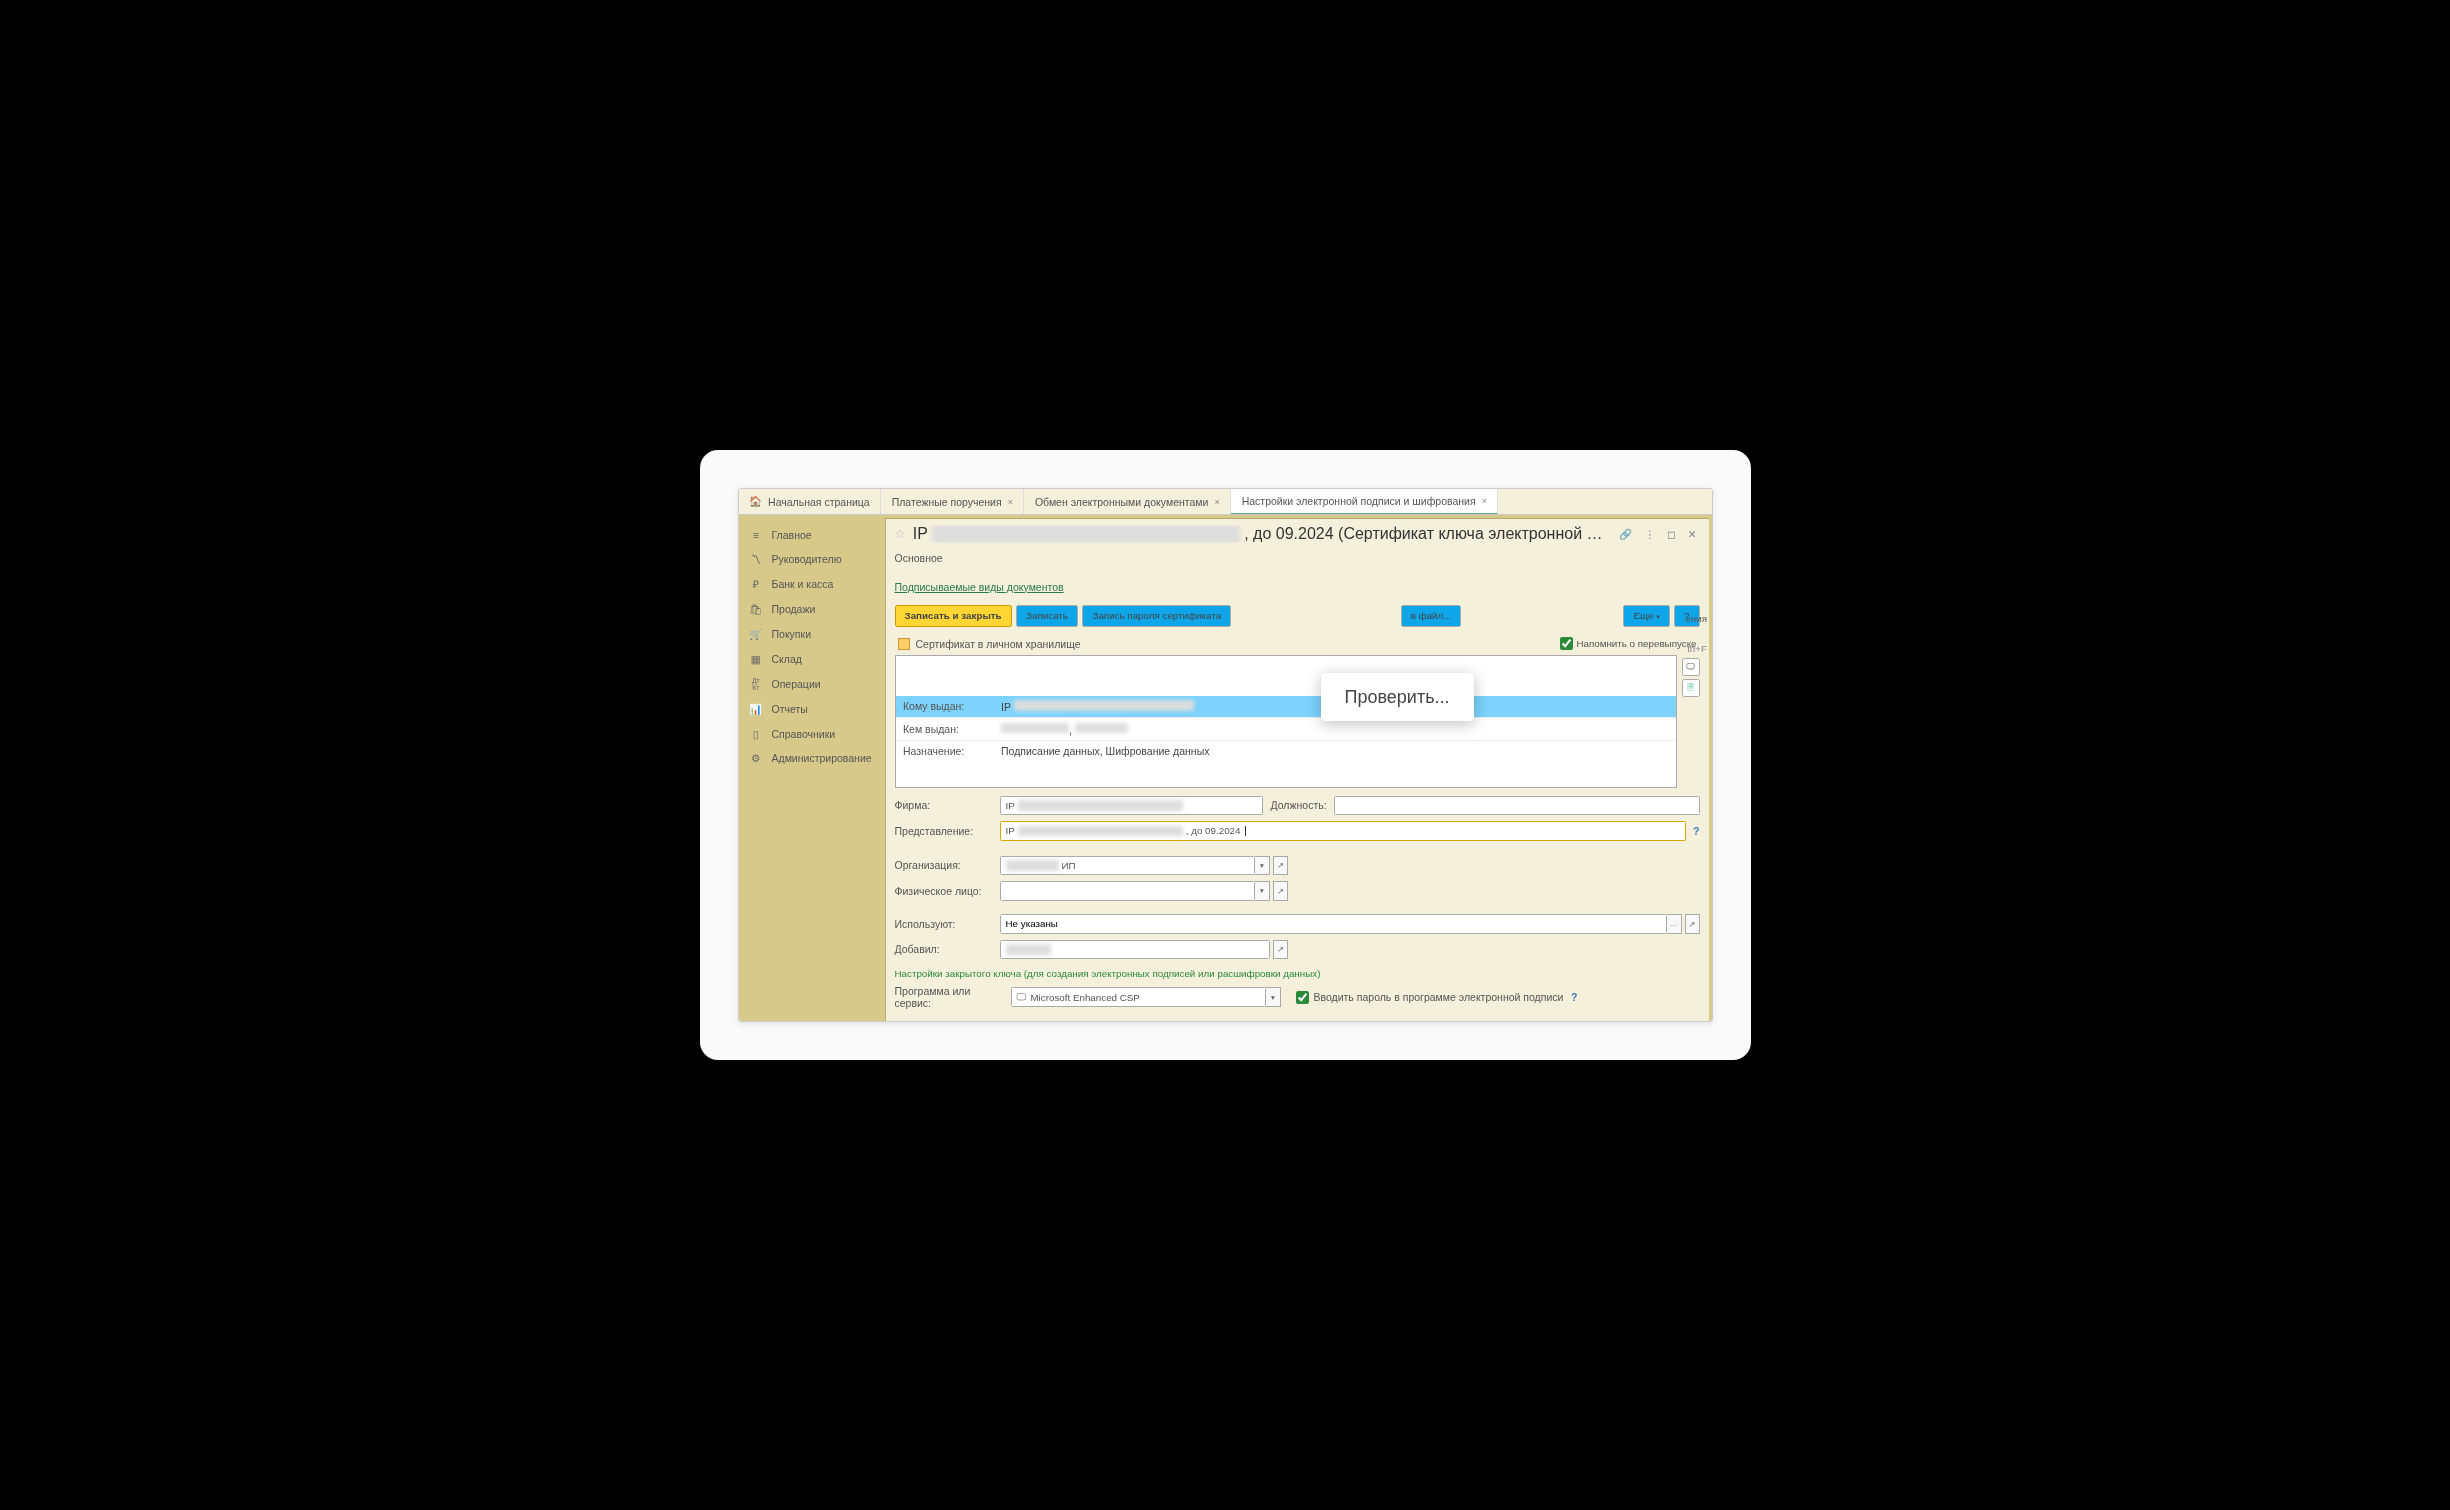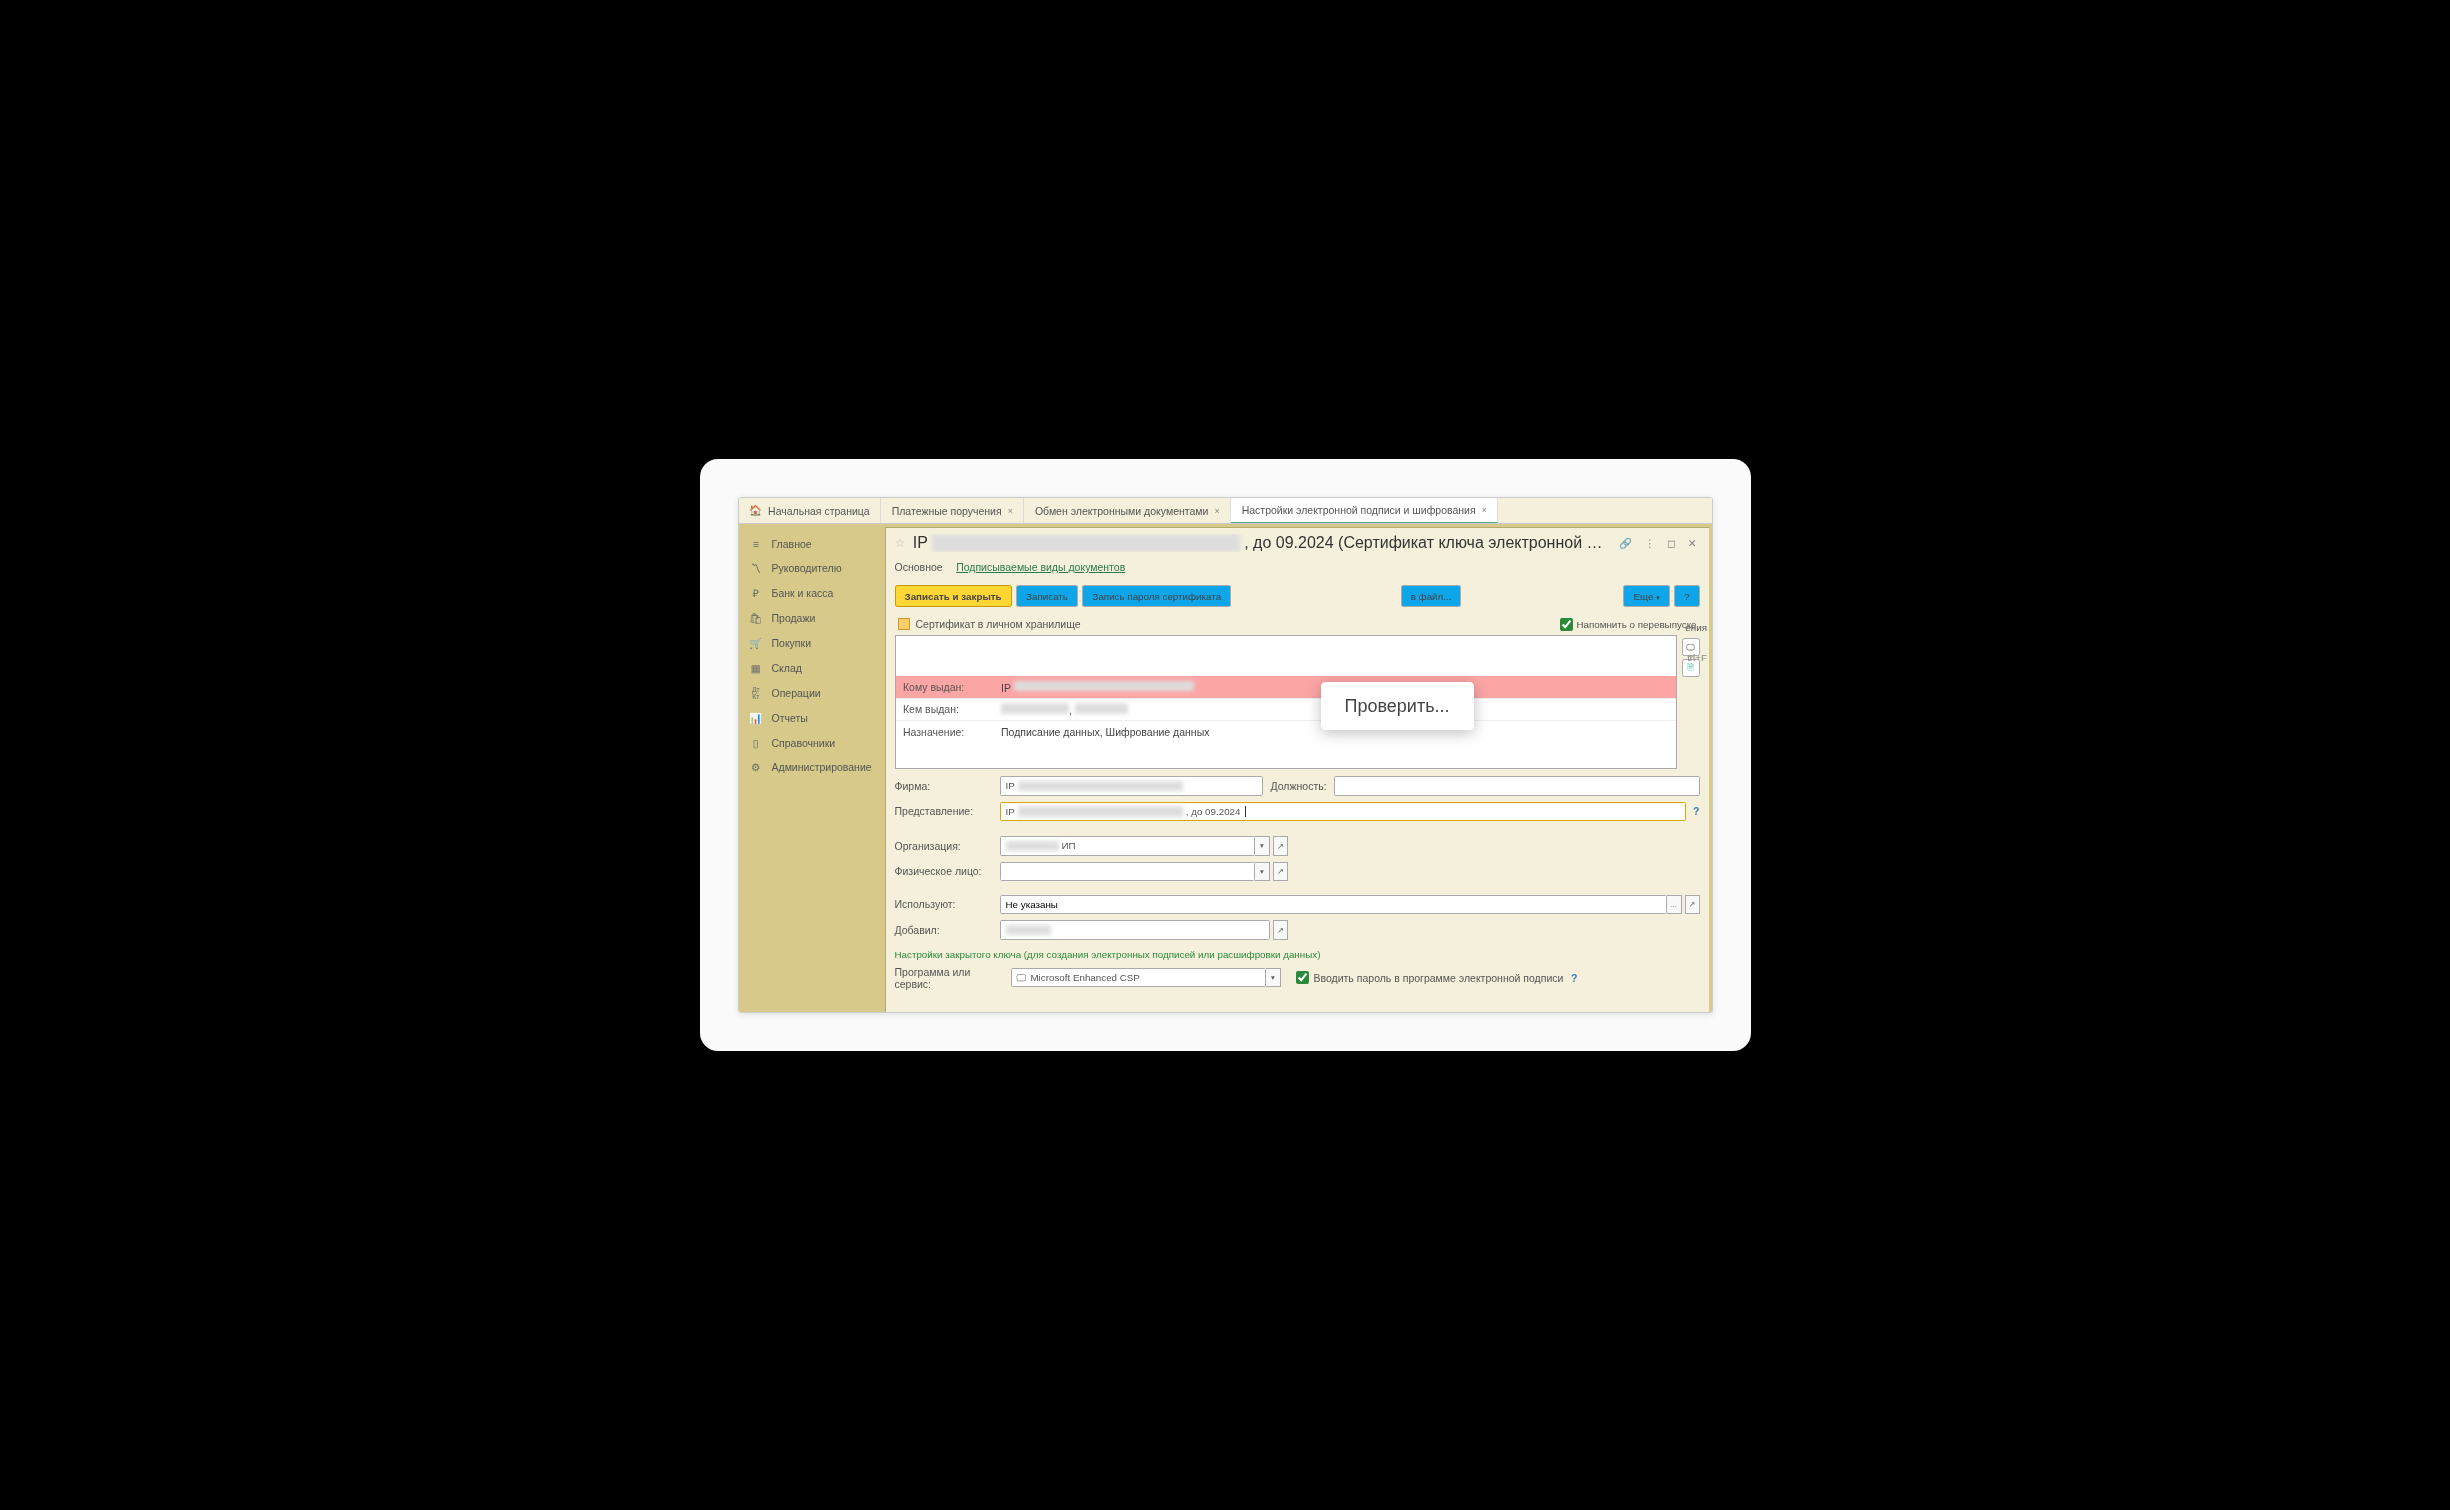--- a/index.html
+++ b/index.html
@@ -29,37 +29,37 @@
 .side-icon { width: 13.5px; text-align: center; color: #666; font-size: 10.5px; }
 
 .main-panel { flex: 1; background: #f4f0db; border-left: 0.8px solid #b5aa6f; border-top: 0.8px solid #b5aa6f; margin: 3px 3px 0 0; padding: 6px 9px 6px 9px; position: relative; }
 .panel-header { display: flex; align-items: center; gap: 7.5px; margin-bottom: 6px; }
 .star-icon { color: #bbb; font-size: 12px; }
 .panel-title { font-size: 16px; color: #333; flex: 1; white-space: nowrap; overflow: hidden; text-overflow: ellipsis; }
 .title-blur { display: inline-block; background: #ddd; filter: blur(2.3px); color: transparent; border-radius: 1.5px; }
 .panel-controls { display: flex; gap: 6px; }
 .panel-ctrl { color: #888; cursor: pointer; font-size: 10.5px; padding: 1.5px 3px; }
 
-.inner-tabs { display: flex; gap: 13.5px; margin-bottom: 6px; font-size: 10.5px; padding: 1.5px 0 4.5px 0; }
+.inner-tabs { display: flex; gap: 13.5px; margin-bottom: 6px; font-size: 10.5px; padding: 1.5px 0 4.5px 0; flex-direction: column; }
 .inner-tab { color: #555; cursor: pointer; padding: 1.5px 0; }
 .inner-tab.link { color: #2a7a4e; text-decoration: underline; }
 
 .toolbar { display: flex; gap: 4.5px; margin-bottom: 6px; align-items: center; }
 .btn { background: #0ea5e9; border: 0.8px solid #aaa; border-radius: 2.3px; padding: 4.5px 9px; font-size: 9.8px; color: #444; cursor: pointer; white-space: nowrap; }
 .btn.yellow { background: #ffd633; border-color: #cc9900; font-weight: bold; }
 .btn-group { display: flex; gap: 4.5px; margin-left: auto; }
 
 .cert-status { display: flex; align-items: center; gap: 6px; padding: 4.5px 3px; font-size: 10.5px; color: #555; }
 .cert-status-icon { width: 12px; height: 12px; background: #fc6; border: 0.8px solid #c93; display: inline-block; }
 .remind-check { display: flex; align-items: center; gap: 3px; margin-left: auto; font-size: 9.8px; color: #555; }
 .remind-check input { accent-color: #2a8a3a; }
 
 .cert-box { background: #fff; border: 0.8px solid #aaa; margin-bottom: 7.5px; position: relative; }
 .cert-row { display: flex; padding: 4.5px 7.5px; font-size: 10.5px; color: #444; border-bottom: 0.8px solid #eee; }
-.cert-row.highlight { background: #fca5a5; margin-top: 40px; }
+.cert-row.highlight { background: #7dd3fc; margin-top: 40px; }
 .cert-label { width: 98px; color: #555; }
 .cert-value { flex: 1; }
 .cert-side-btns { position: absolute; right: -22.5px; top: 3px; display: flex; flex-direction: column; gap: 3px; }
 .cert-side-btn { width: 18px; height: 18px; border: 0.8px solid #aaa; background: #fff; border-radius: 2.3px; display: flex; align-items: center; justify-content: center; font-size: 8.3px; cursor: pointer; }
 
 .form-row { display: flex; align-items: center; gap: 7.5px; margin-bottom: 6px; font-size: 10.5px; color: #555; }
 .form-label { width: 98px; }
 .form-input { background: #fff; border: 0.8px solid #aaa; border-radius: 1.5px; padding: 3px 4.5px; font-size: 9.8px; height: 19.5px; }
 .form-input.highlight { border: 1.5px solid #d9a600; }
 .form-sublabel { color: #555; }

